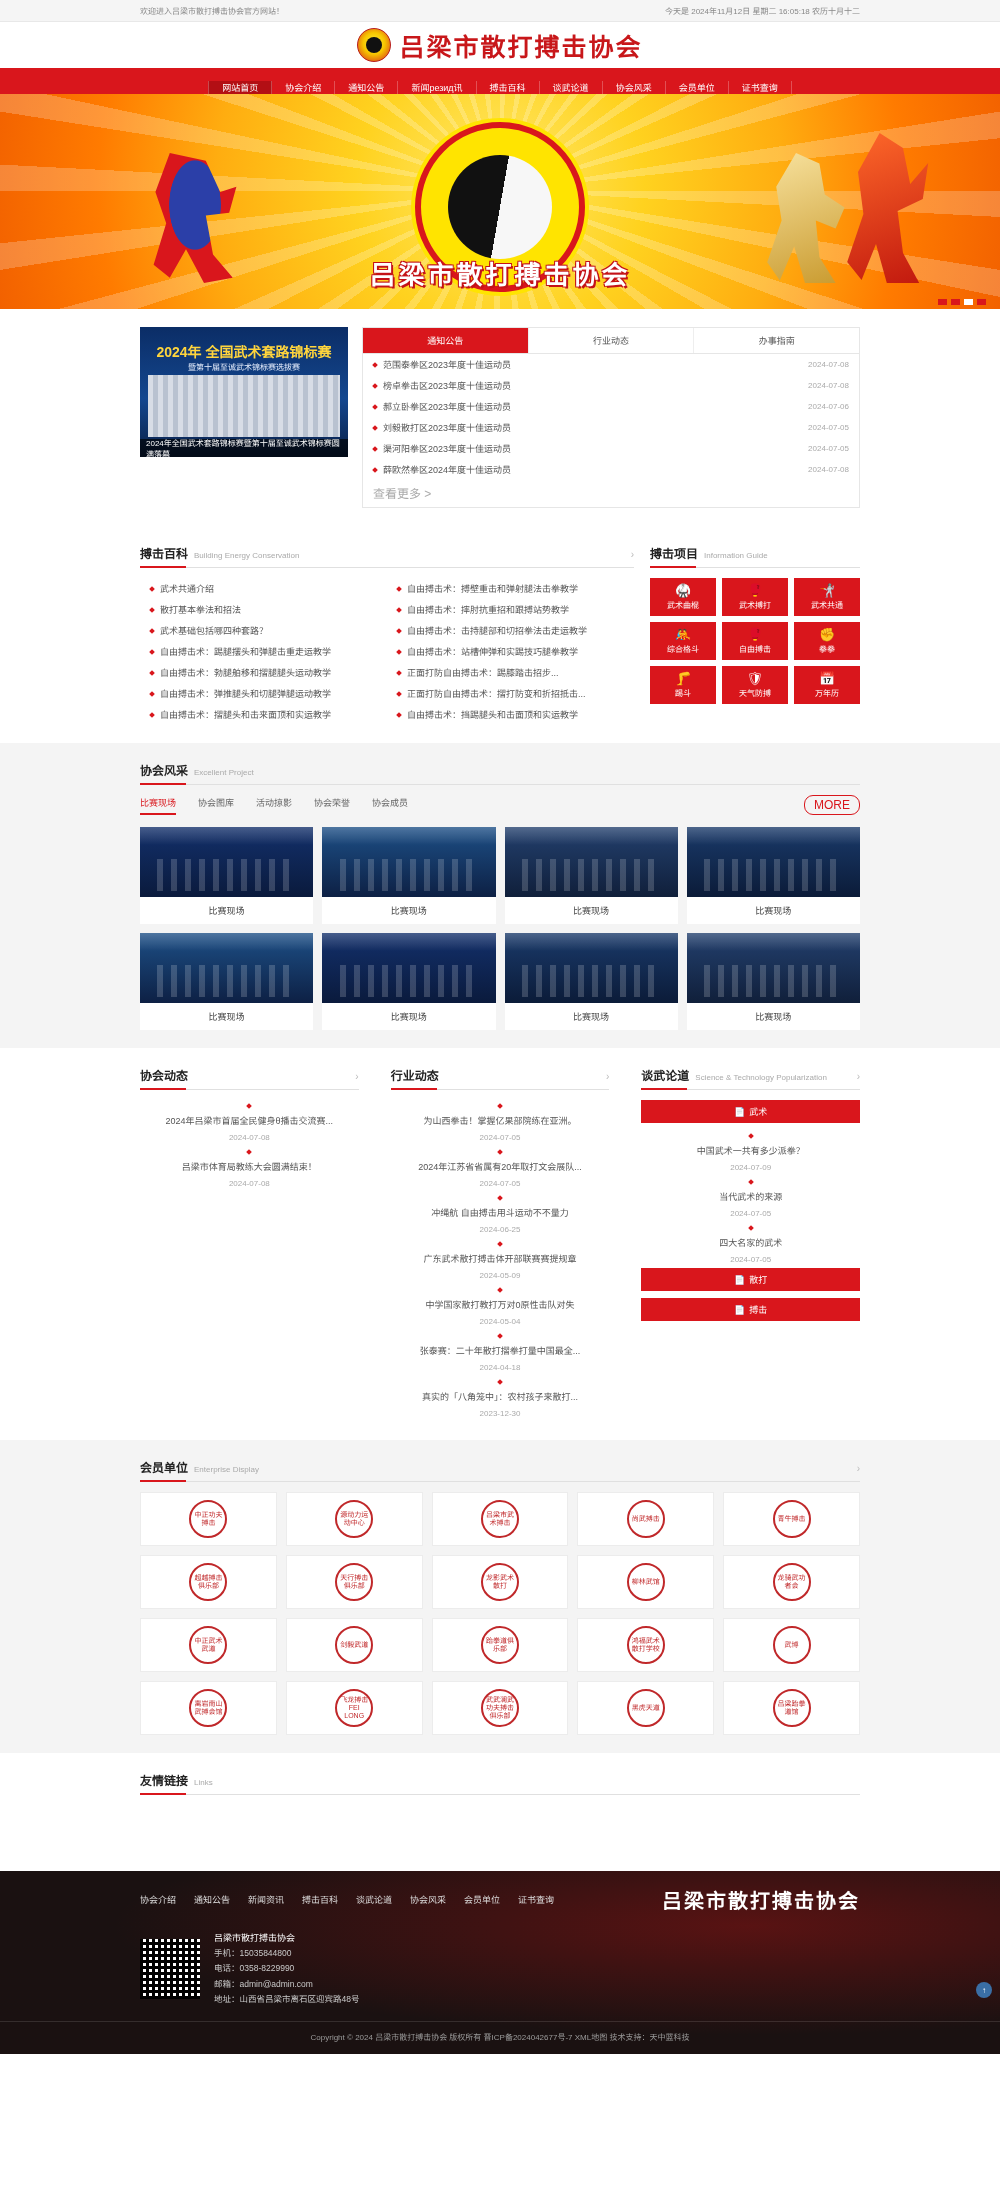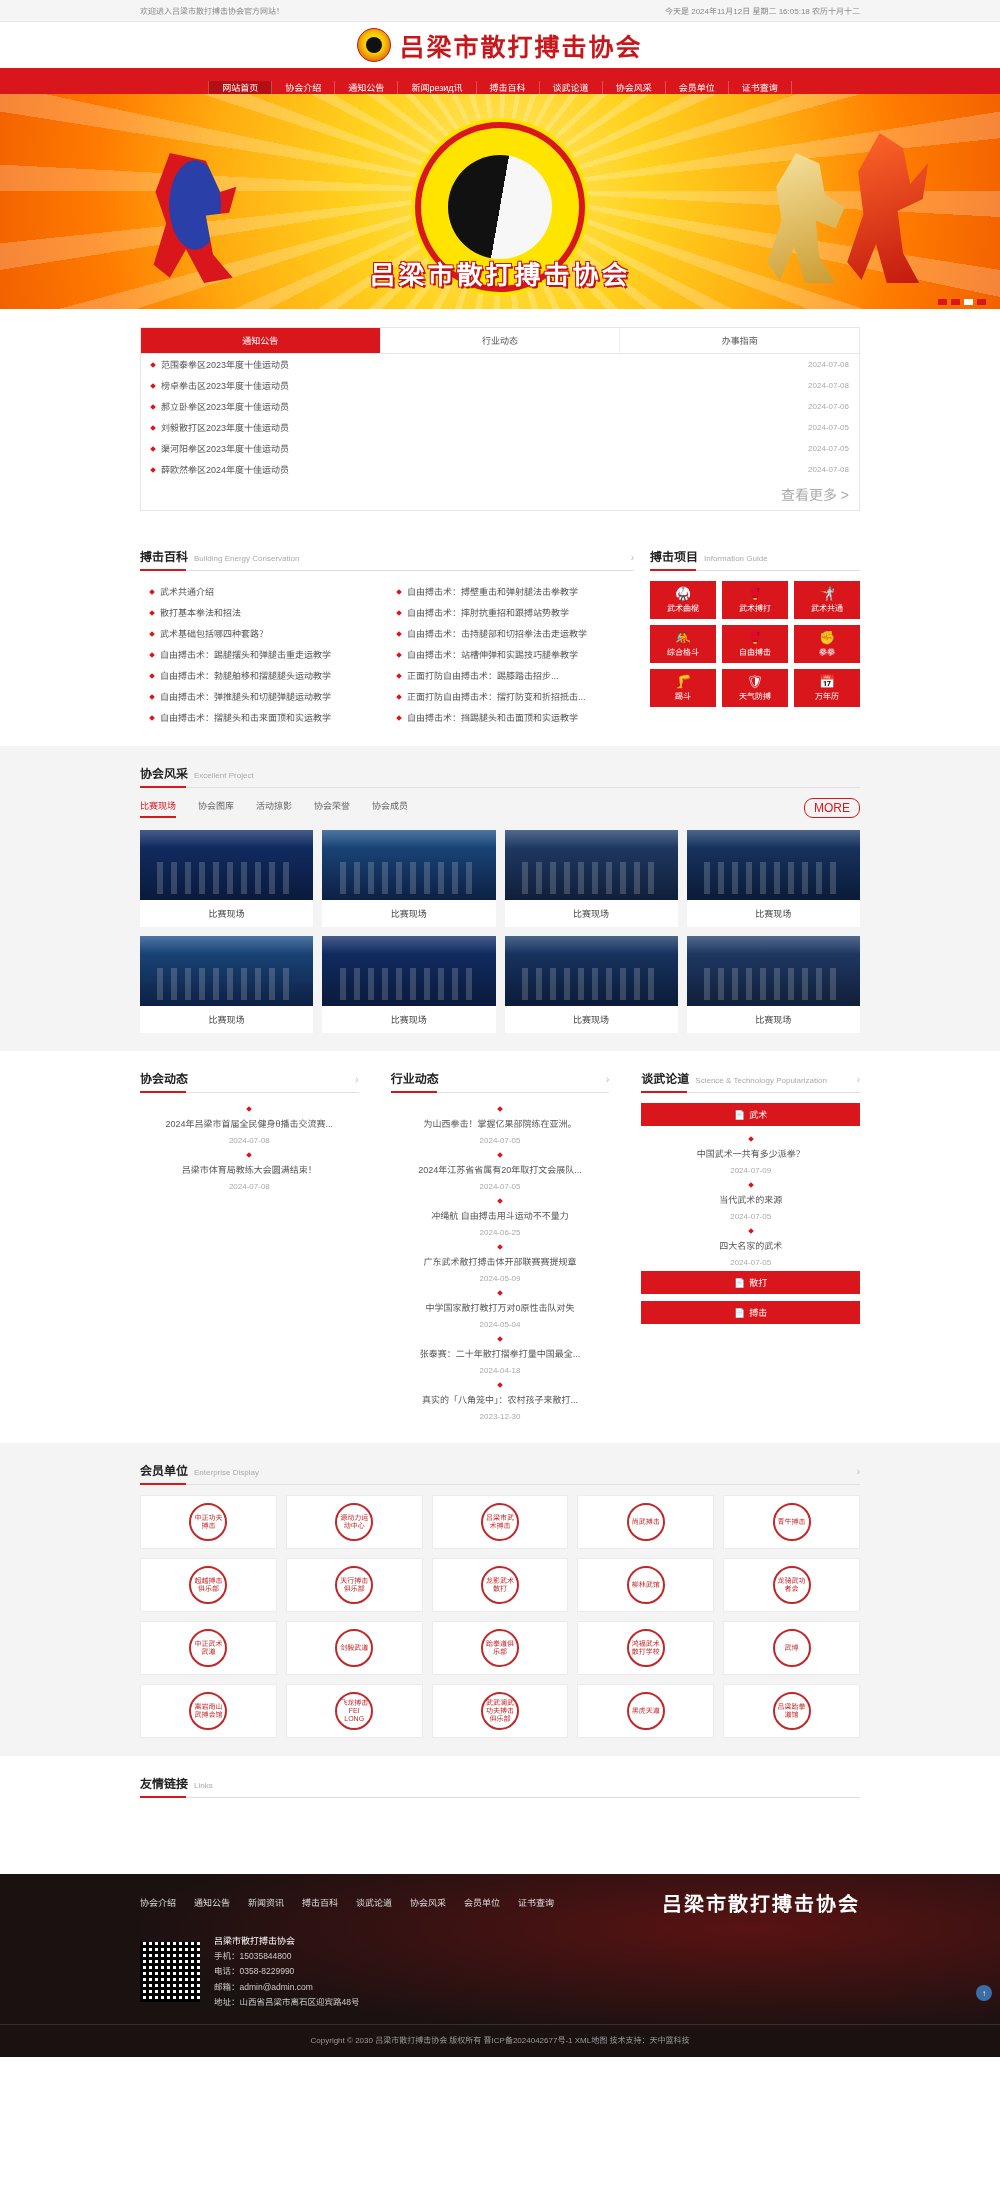--- a/index.html
+++ b/index.html
@@ -187,21 +187,21 @@
   .tab.active { background: #d9161c; color: #fff; }
   .tab:last-child { border-right: 0; }
   .nitem {
     display: flex; align-items: center; gap: 6px;
     font-size: 9px; color: #555; padding: 4px 10px;
     cursor: pointer;
   }
   .nitem .dot { width: 4px; height: 4px; background: #d9161c; transform: rotate(45deg); flex: 0 0 auto; }
   .nitem .txt { flex: 1; overflow: hidden; white-space: nowrap; text-overflow: ellipsis; }
   .nitem .date { color: #aaa; font-size: 8px; }
-  .list-more { text-align: right; padding: 4px 10px 6px; font-size: 14px; color: #aaa; cursor: pointer; }
+  .list-more { padding: 4px 10px 6px; font-size: 12px; color: #aaa; cursor: pointer; }
 
   
   .row2 { display: flex; gap: 16px; margin-top: 18px; }
   .col-wiki { flex: 1; }
   .wiki-grid { display: flex; flex-wrap: wrap; }
   .wiki-grid .nitem { width: 50%; }
   .col-proj { width: 210px; flex: 0 0 auto; }
   .proj-grid { display: grid; grid-template-columns: repeat(3, 1fr); gap: 6px; margin-top: 8px; }
   .proj-cell {
     background: #d9161c; color: #fff; height: 38px;
@@ -347,20 +347,26 @@
       <span></span>
       <span></span>
       <span class="on"></span>
       <span></span>
     </div>
 </div>
 
 <div class="sec">
   <div class="inner">
     <div class="row1">
+      <div class="news-img">
+        <div class="t1">2024年 全国武术套路锦标赛</div>
+        <div class="t2">暨第十届至诚武术锦标赛选拔赛</div>
+        <div class="photo"></div>
+        <div class="cap">2024年全国武术套路锦标赛暨第十届至诚武术锦标赛圆满落幕</div>
+      </div>
       <div class="news-list">
         <div class="tabs" id="news-tabs">
             <div class="tab active">通知公告</div>
             <div class="tab">行业动态</div>
             <div class="tab">办事指南</div>
           </div>
         <div id="news-items">
             <div class="nitem">
               <span class="dot"></span>
               <span class="txt">范围泰拳区2023年度十佳运动员</span>
@@ -773,16 +779,16 @@
         <div class="qr"></div>
         <div class="finfo">
           <div class="n">吕梁市散打搏击协会</div>
           <div>手机：15035844800</div>
           <div>电话：0358-8229990</div>
           <div>邮箱：admin@admin.com</div>
           <div>地址：山西省吕梁市离石区迎宾路48号</div>
         </div>
       </div>
     </div>
-    <div class="fbottom">Copyright © 2030 吕梁市散打搏击协会 版权所有   晋ICP备2024042677号-1  XML地图  技术支持：天中蓝科技</div>
+    <div class="fbottom">Copyright © 2024 吕梁市散打搏击协会 版权所有   晋ICP备2024042677号-7  XML地图  技术支持：天中蓝科技</div>
   </div>
   <div class="backtop">↑</div>
 </div>
 
 </body></html>

